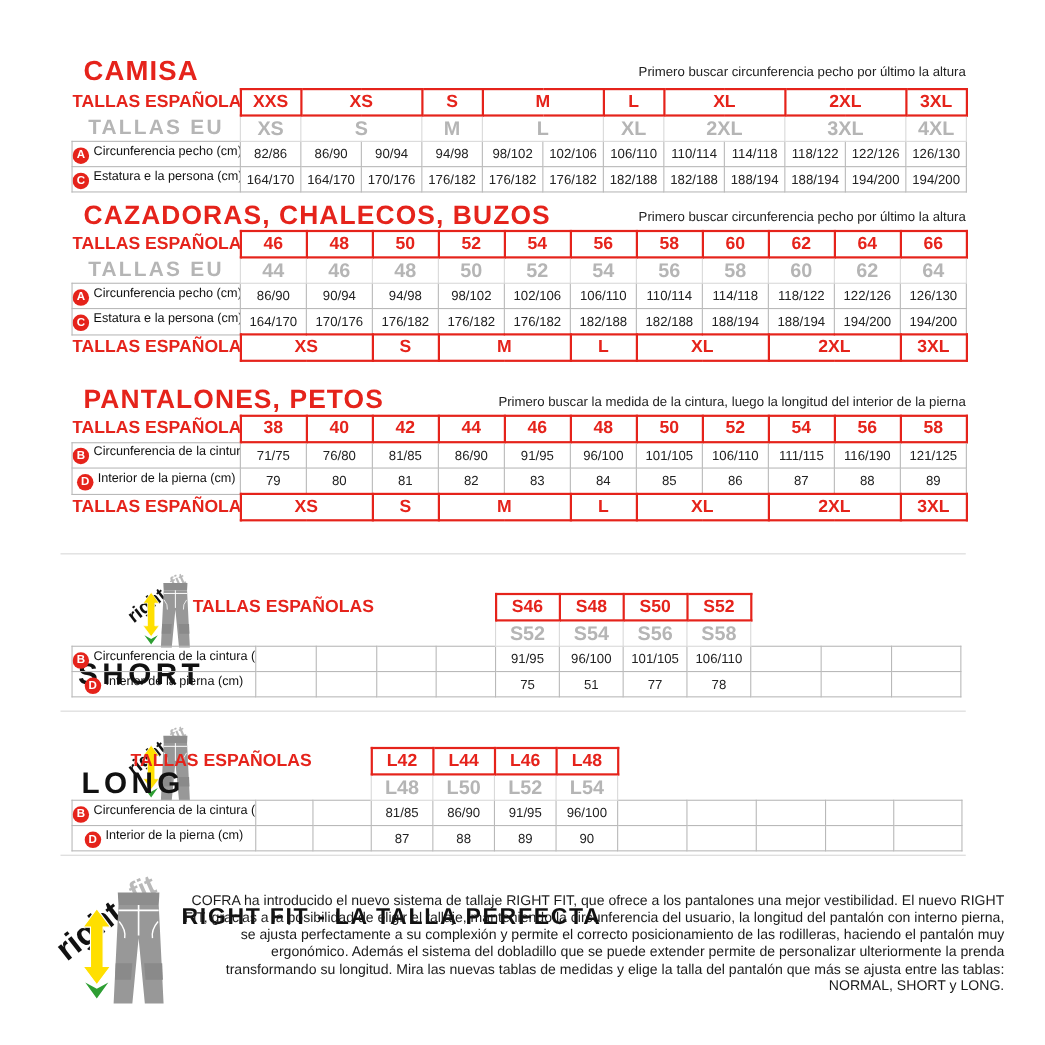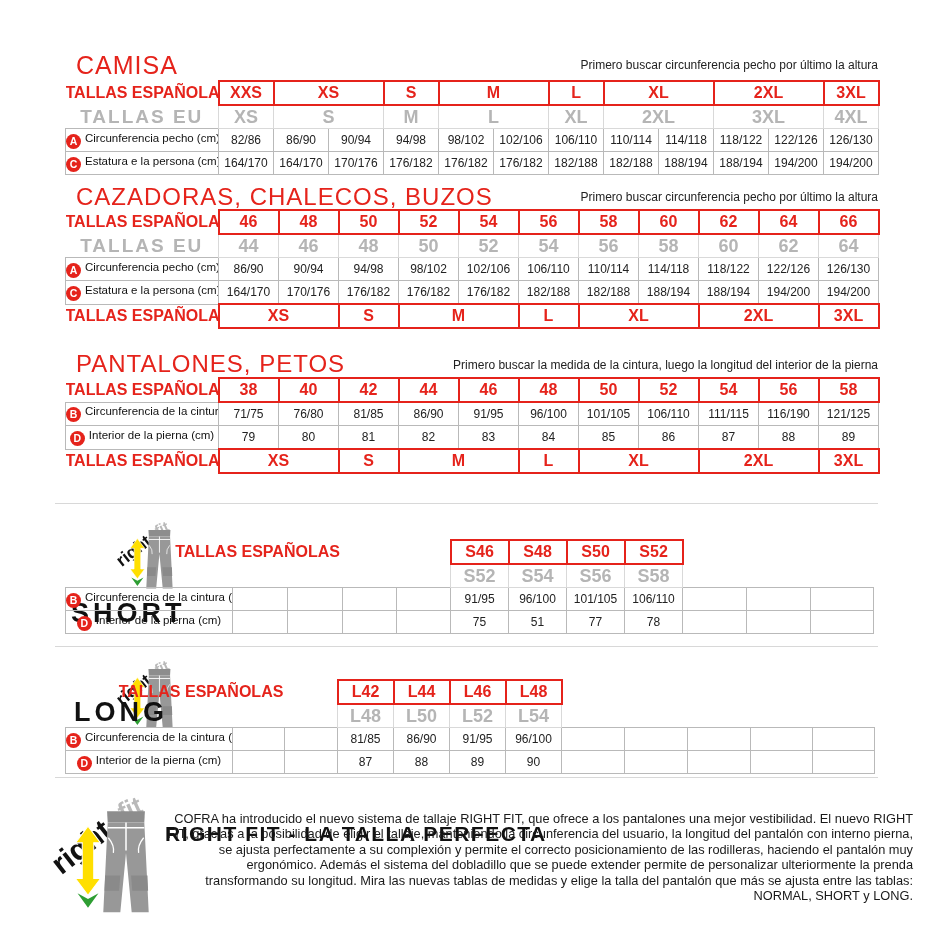--- a/index.html
+++ b/index.html
@@ -10,21 +10,21 @@
     --ink:#1c1c1c;
   }
   html,body{margin:0;padding:0;}
   body{
     width:950px;height:950px;position:relative;background:#ffffff;
     font-family:"Liberation Sans",sans-serif;color:var(--ink);
     overflow:hidden;
   }
   .abs{position:absolute;}
   .sec-title{
-    color:var(--red);font-weight:normal;font-size:25px;letter-spacing:1px;
+    color:var(--red);font-weight:bold;font-size:25px;letter-spacing:1px;
     white-space:nowrap;
   }
   .black-title{
     color:#111;font-weight:bold;font-size:27px;letter-spacing:4px;white-space:nowrap;
   }
   .note{
     font-size:12px;color:#222;white-space:nowrap;text-align:right;
   }
   .sep{height:1px;background:#d8d8d8;}
   table.sizetable{

